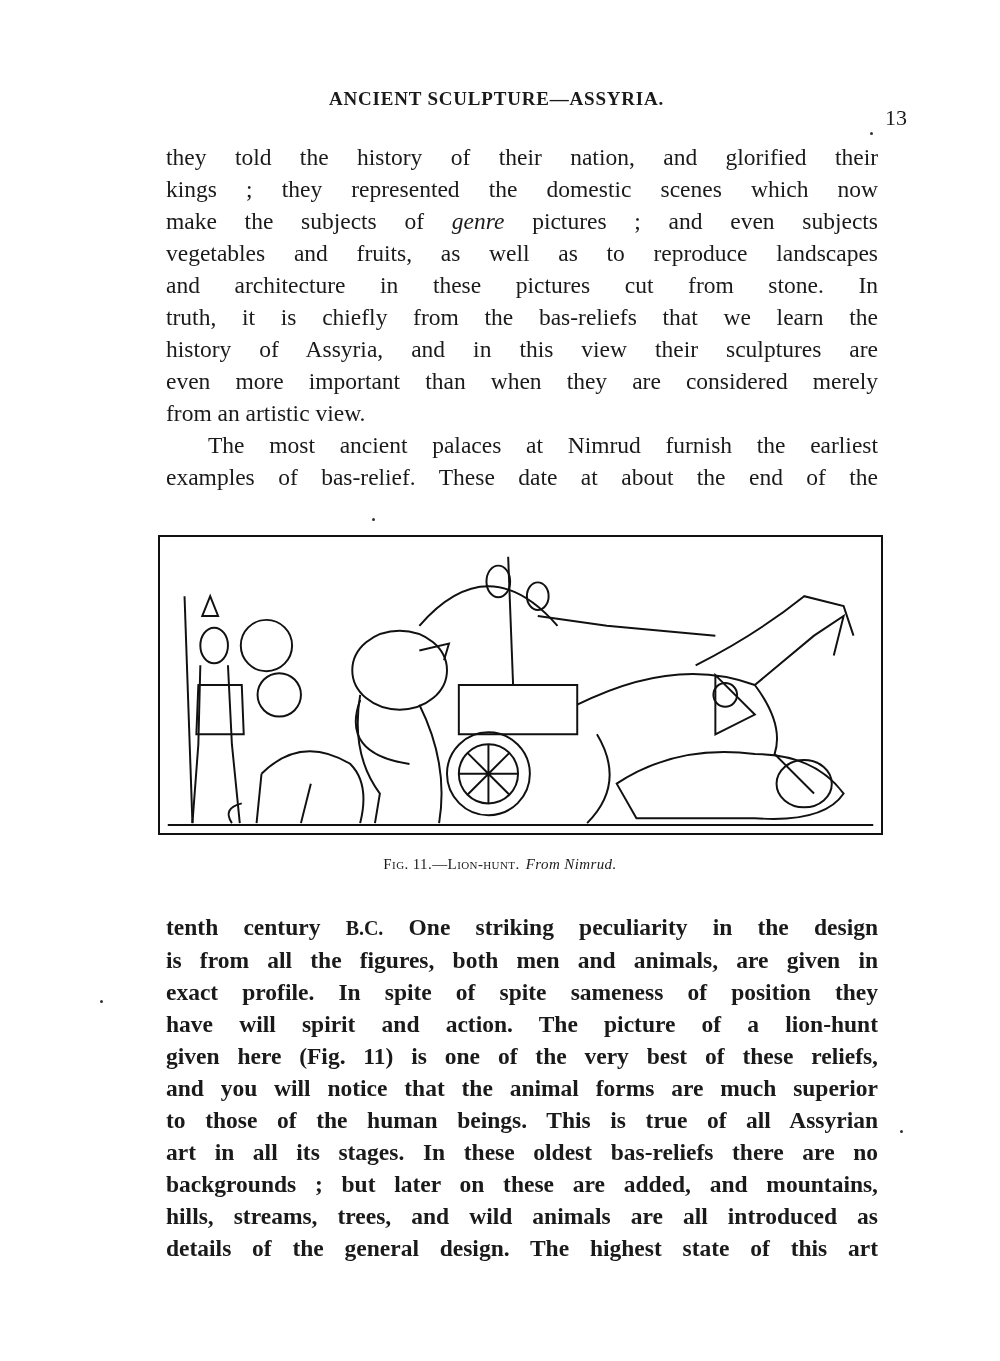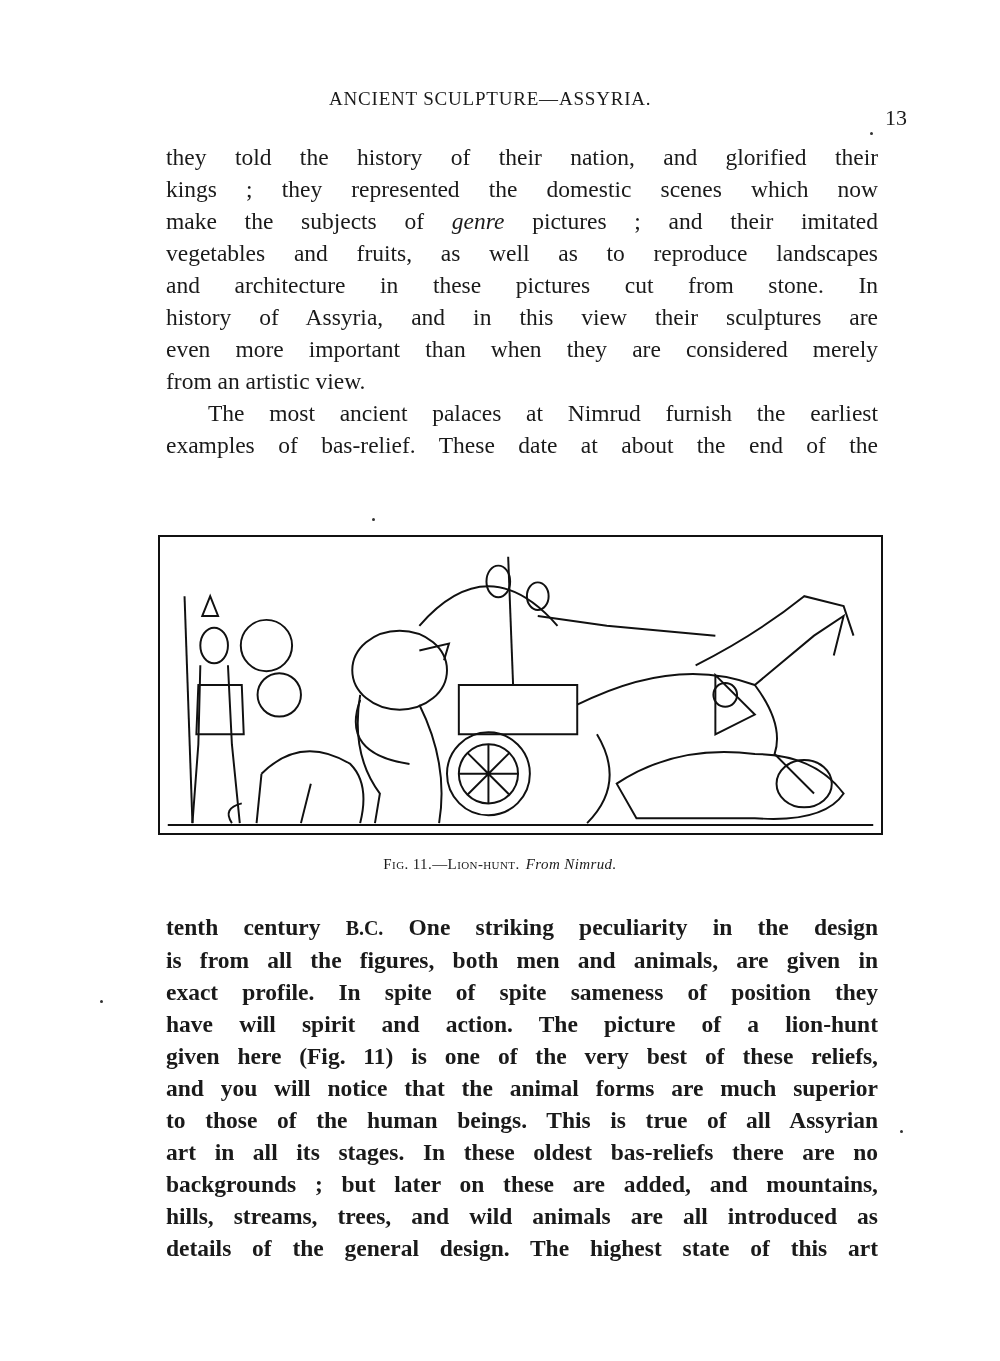--- a/index.html
+++ b/index.html
@@ -1,18 +1,18 @@
 <!DOCTYPE html>
 <html><head>
   <meta charset="utf-8">
   <style>
     html, body { margin: 0; padding: 0; background: #ffffff; }
     body { width: 1000px; height: 1361px; position: relative; overflow: hidden; font-family: "Liberation Serif", "DejaVu Serif", serif; color: #1a1a1a; }
     .header { position: absolute; top: 88px; left: 0; width: 1000px; height: 30px; }
-    .running-head { position: absolute; left: 329px; top: 0; font-size: 19px; letter-spacing: 0.8px; }
+    .running-head { position: absolute; left: 329px; top: 0; font-size: 19px; letter-spacing: 0.8px; font-weight: bold; }
     .page-number { position: absolute; left: 845px; top: 17px; font-size: 22px; margin-left: 40px; }
     .text-block { position: absolute; left: 166px; width: 712px; font-size: 23.5px; line-height: 32px; }
     .text-block p { margin: 0; text-align: justify; text-align-last: justify; }
     .text-block p.last { text-align-last: left; }
     .indent { text-indent: 42px; }
     .top-block { top: 141px; }
     .bottom-block { top: 911px; font-weight: bold; }
     em { font-style: italic; }
     .sc { font-variant: small-caps; font-size: 0.85em; }
     .figure { position: absolute; left: 158px; top: 535px; width: 725px; height: 300px; border: 2px solid #111; box-sizing: border-box; background: #fff; }
@@ -26,23 +26,24 @@
 <body>
 
 <div class="header">
   <span class="running-head">ANCIENT SCULPTURE—ASSYRIA.</span>
   <span class="page-number">13</span>
 </div>
 
 <div class="text-block top-block">
   <p>they told the history of their nation, and glorified their</p>
   <p>kings ; they represented the domestic scenes which now</p>
-  <p><span>make the subjects of </span><em>genre</em><span> pictures ; and their imitated</span></p>
+  <p><span>make the subjects of </span><em>genre</em><span> pictures ; and even subjects</span></p>
   <p>vegetables and fruits, as well as to reproduce landscapes</p>
   <p>and architecture in these pictures cut from stone. In</p>
+  <p>truth, it is chiefly from the bas-reliefs that we learn the</p>
   <p>history of Assyria, and in this view their sculptures are</p>
   <p>even more important than when they are considered merely</p>
   <p class="last">from an artistic view.</p>
   <p class="indent">The most ancient palaces at Nimrud furnish the earliest</p>
   <p>examples of bas-relief. These date at about the end of the</p>
 </div>
 
 <div class="figure">
   <svg viewBox="0 0 725 300" fill="none" stroke="#111" stroke-width="2">
 

